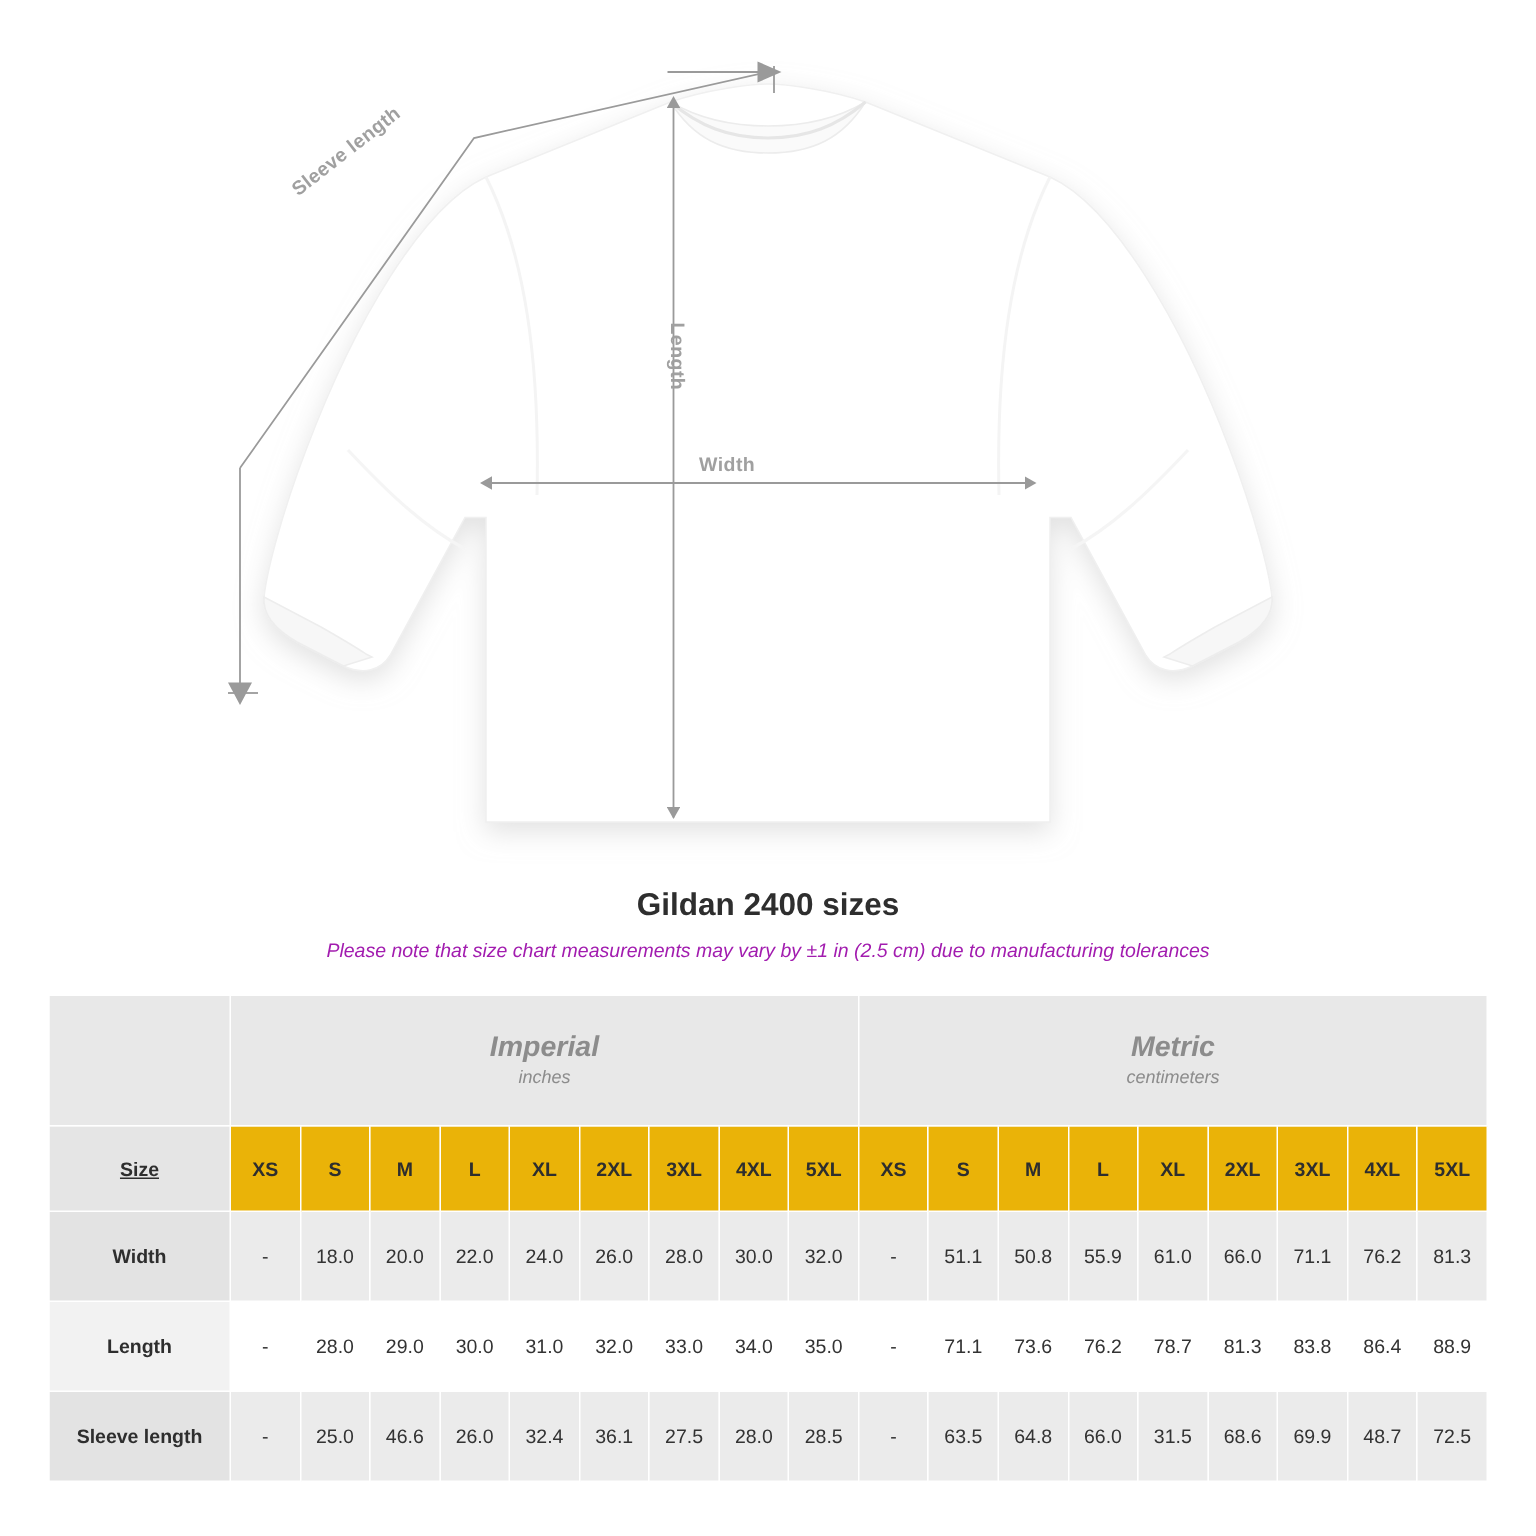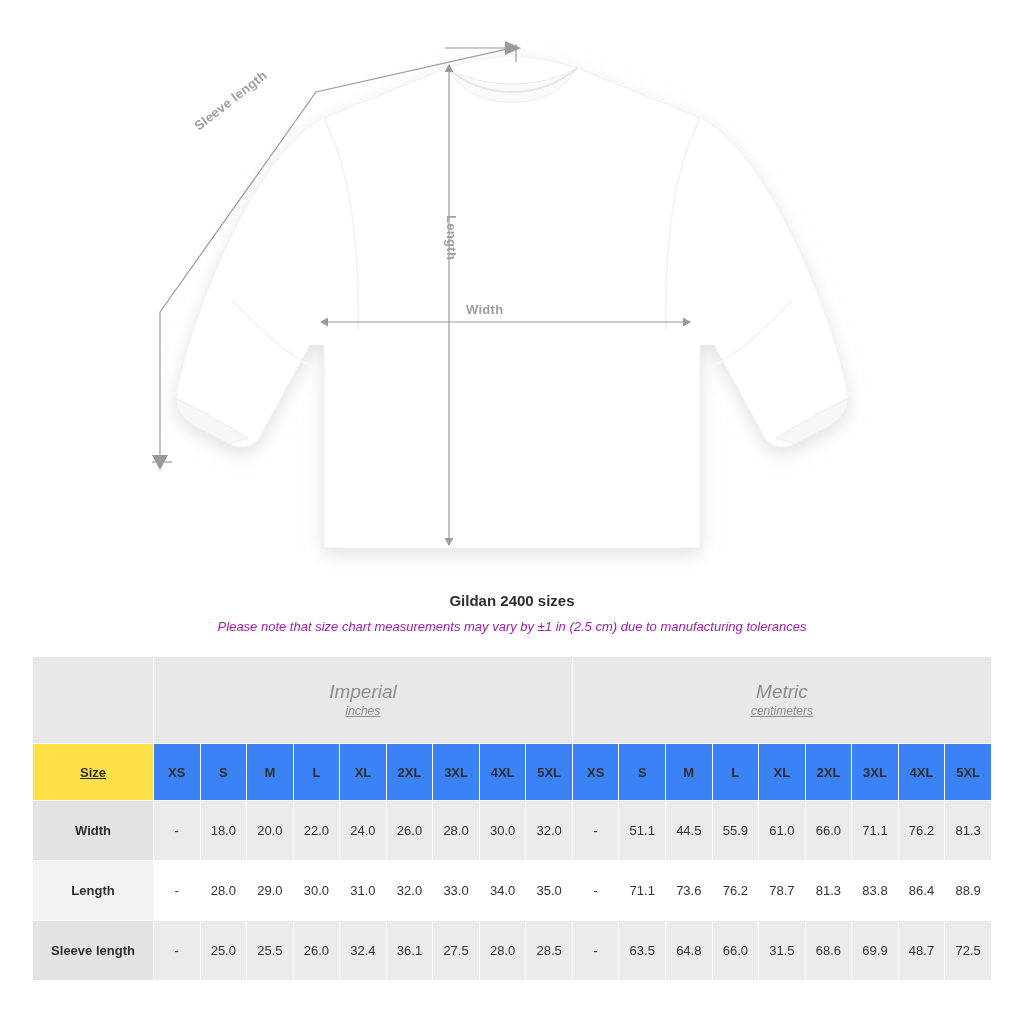--- a/index.html
+++ b/index.html
@@ -51,21 +51,21 @@
     left: 466px;
     top: 302px;
   }
 
   
   #title-block {
     text-align: center;
     margin-top: 12px;
   }
   #chart-title {
-    font-size: 15px;
+    font-size: 21px;
     font-weight: bold;
     color: #2e2e2e;
     margin: 0 0 10px 0;
   }
   #chart-note {
     font-size: 13px;
     font-style: italic;
     color: #a21caf;
     margin: 0;
   }
@@ -89,41 +89,40 @@
     font-weight: normal;
   }
   
   tr.group-row td {
     background: #e8e8e8;
     height: 86px;
     vertical-align: middle;
   }
   .sys-name {
     font-size: 19px;
-    font-weight: normal;
+    font-weight: bold;
     font-style: italic;
     color: #8c8c8c;
     line-height: 1.25;
   }
   .sys-unit {
     font-size: 12px;
     font-style: italic;
     color: #8c8c8c;
     line-height: 1.4;
-    text-decoration: underline;
   }
   tr.head-row td {
-    background: #3b82f6;
+    background: #eab308;
     font-weight: bold;
     font-size: 13px;
     color: #2e2e2e;
     height: 56px;
   }
   tr.head-row td.corner {
-    background: #fde047;
+    background: #e5e5e5;
     text-decoration: underline;
   }
   tr.data-row td.rowlabel {
     font-weight: bold;
     background: #f2f2f2;
     font-size: 13px;
     color: #2e2e2e;
   }
   tr.data-row.shade td {
     background: #ebebeb;
@@ -269,21 +268,21 @@
           <td class="datacol">18.0</td>
           <td class="datacol">20.0</td>
           <td class="datacol">22.0</td>
           <td class="datacol">24.0</td>
           <td class="datacol">26.0</td>
           <td class="datacol">28.0</td>
           <td class="datacol">30.0</td>
           <td class="datacol">32.0</td>
           <td class="datacol">-</td>
           <td class="datacol">51.1</td>
-          <td class="datacol">44.5</td>
+          <td class="datacol">50.8</td>
           <td class="datacol">55.9</td>
           <td class="datacol">61.0</td>
           <td class="datacol">66.0</td>
           <td class="datacol">71.1</td>
           <td class="datacol">76.2</td>
           <td class="datacol">81.3</td>
         </tr>
         <tr class="data-row plain">
           <td class="firstcol rowlabel">Length</td>
           <td class="datacol">-</td>
@@ -302,21 +301,21 @@
           <td class="datacol">78.7</td>
           <td class="datacol">81.3</td>
           <td class="datacol">83.8</td>
           <td class="datacol">86.4</td>
           <td class="datacol">88.9</td>
         </tr>
         <tr class="data-row shade">
           <td class="firstcol rowlabel">Sleeve length</td>
           <td class="datacol">-</td>
           <td class="datacol">25.0</td>
-          <td class="datacol">25.5</td>
+          <td class="datacol">46.6</td>
           <td class="datacol">26.0</td>
           <td class="datacol">32.4</td>
           <td class="datacol">36.1</td>
           <td class="datacol">27.5</td>
           <td class="datacol">28.0</td>
           <td class="datacol">28.5</td>
           <td class="datacol">-</td>
           <td class="datacol">63.5</td>
           <td class="datacol">64.8</td>
           <td class="datacol">66.0</td>

